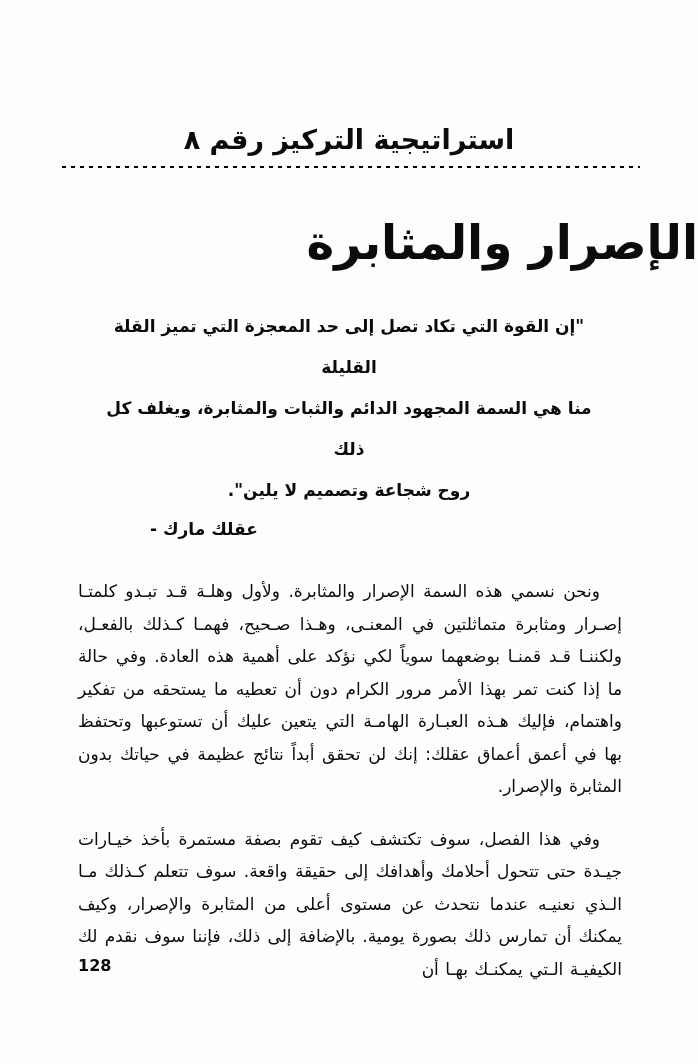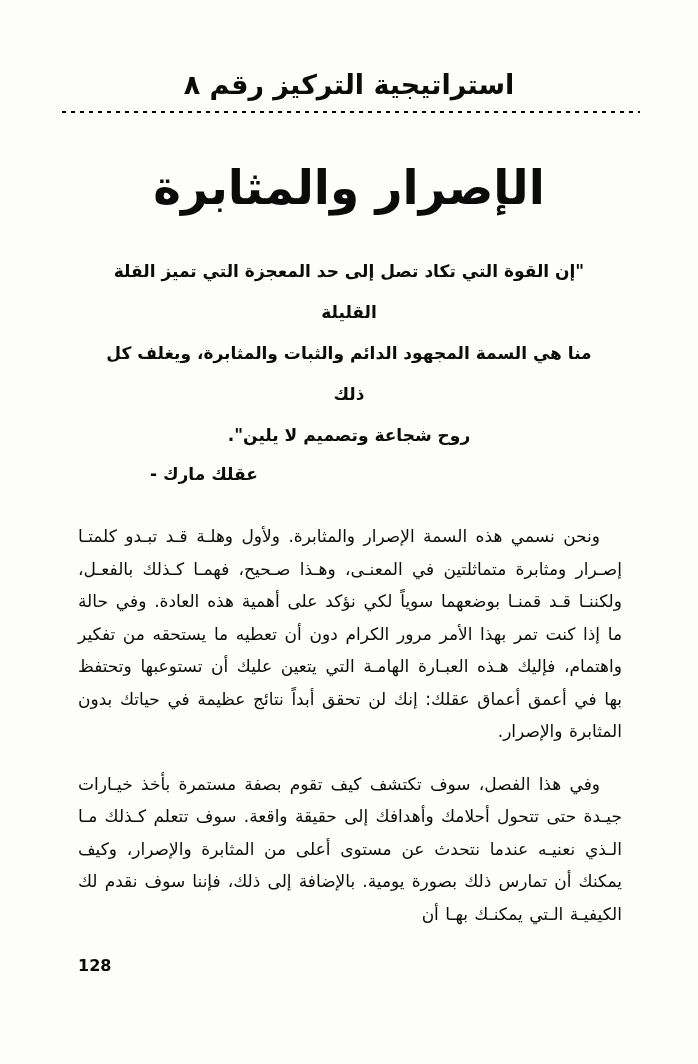--- a/index.html
+++ b/index.html
@@ -12,35 +12,34 @@
     width: 698px;
     height: 1064px;
     margin: 0 auto;
     background: #fdfdfb;
     color: #0b0b0b;
     font-family: "DejaVu Sans", sans-serif;
     direction: rtl;
     overflow: hidden;
   }
   .kicker {
-    padding-top: 64px;
+    padding-top: 119px;
     text-align: center;
     font-size: 27px;
     font-weight: bold;
     line-height: 1.55;
     letter-spacing: -0.5px;
   }
   .rule {
     height: 2px;
     margin: 5px 58px 0 62px;
     background: repeating-linear-gradient(to right, #000 0 4px, transparent 4px 9px);
   }
   .title {
     margin: 40px 0 0;
-    text-align: center;
     font-size: 47px;
     font-weight: bold;
     line-height: 1.5;
     letter-spacing: -1px;
   }
   .quote {
     margin: 28px auto 0;
     width: 490px;
     text-align: center;
     font-size: 17px;

